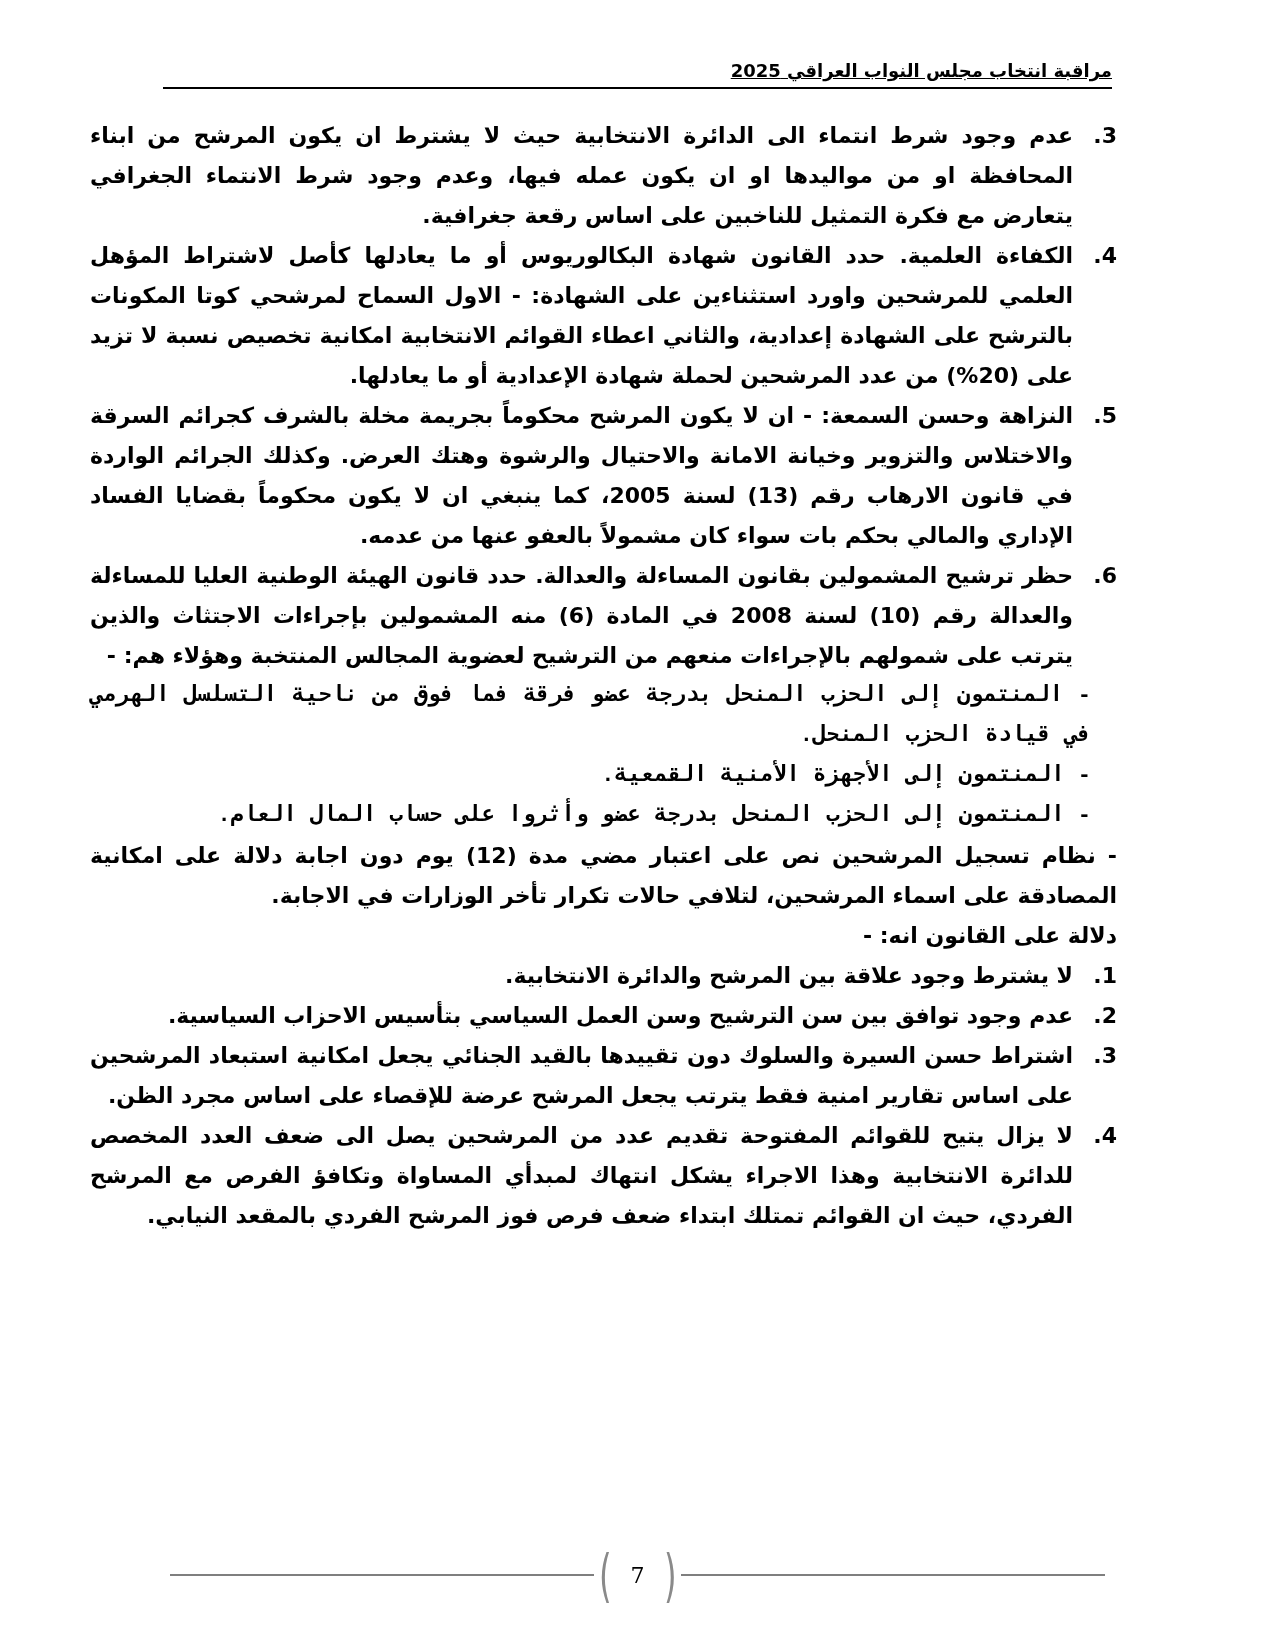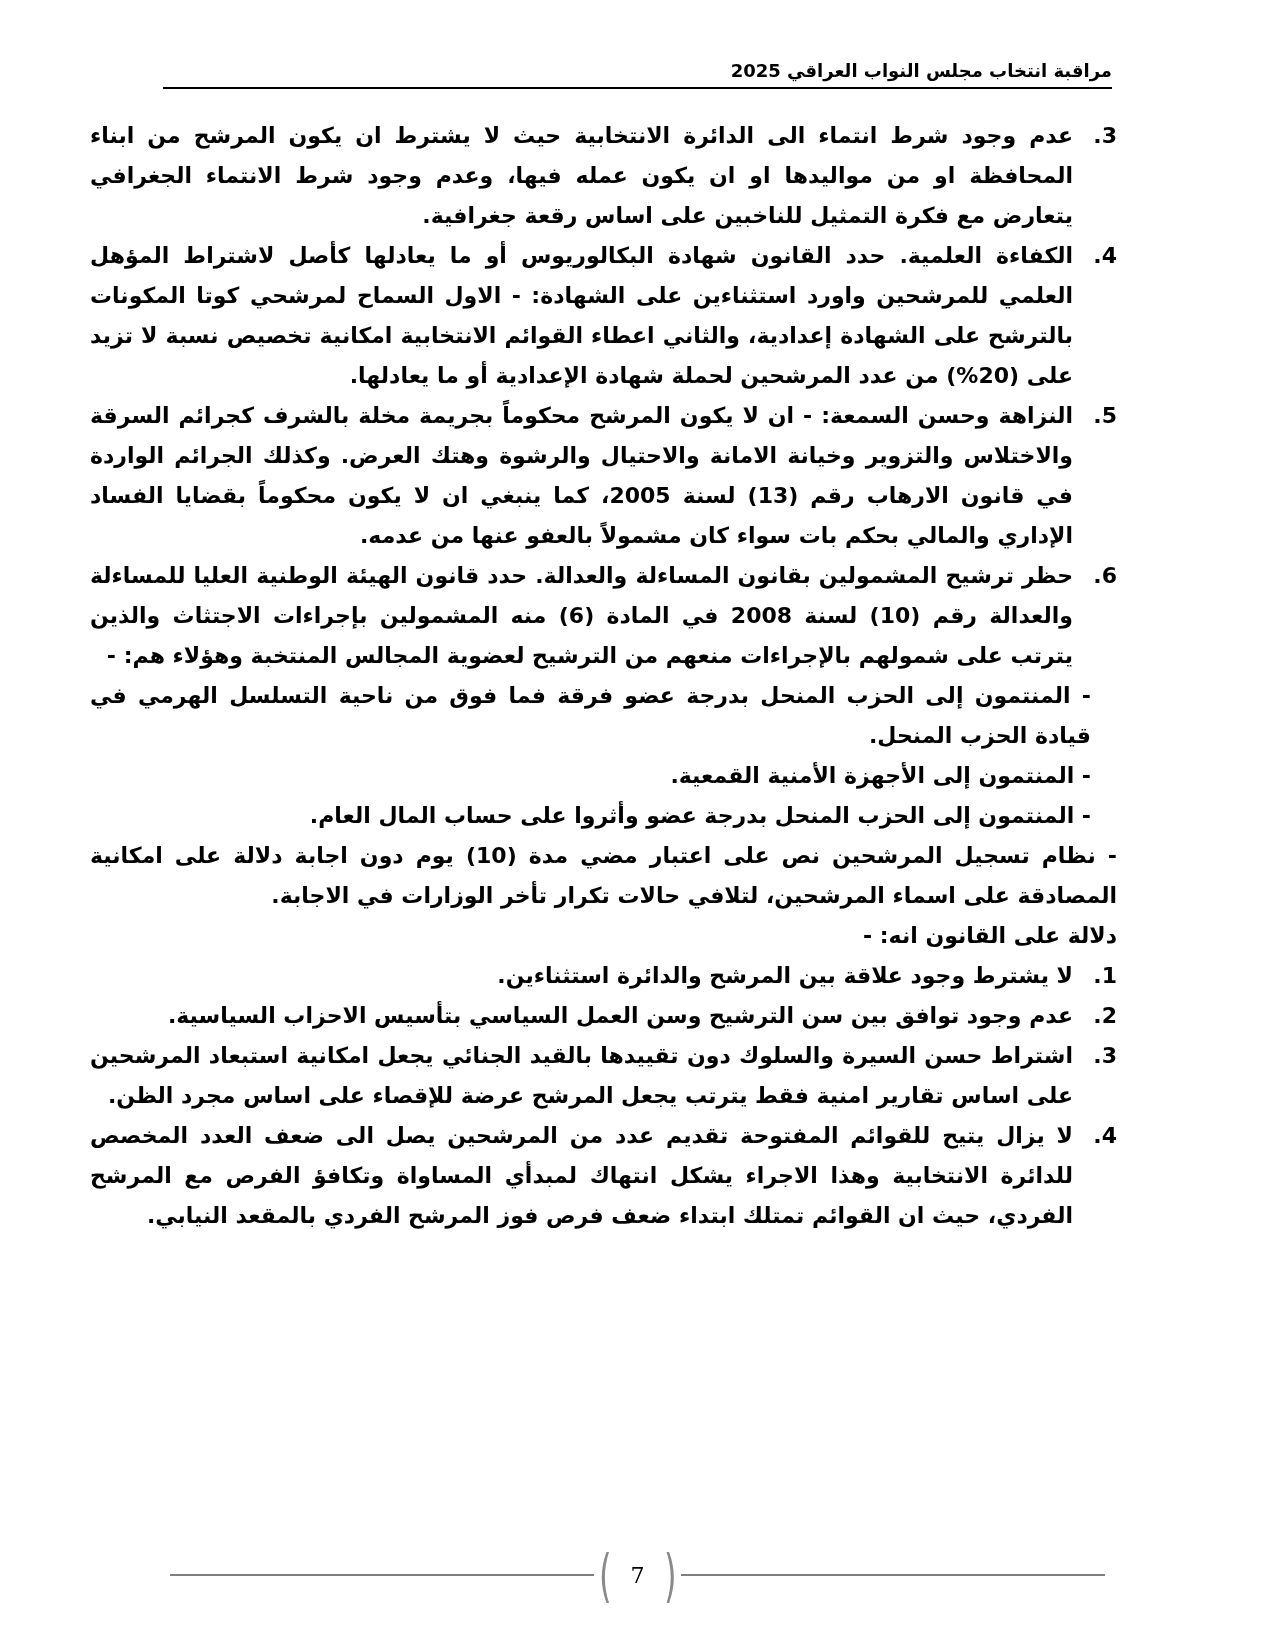--- a/index.html
+++ b/index.html
@@ -22,21 +22,21 @@
     display: flex;
     flex-direction: row;
     justify-content: space-between;
     align-items: flex-end;
     direction: rtl;
     border-bottom: 2px solid #000000;
     padding-bottom: 6px;
     font-size: 18px;
     font-weight: bold;
   }
-  .header span { white-space: nowrap; }
+  .header span { white-space: nowrap; text-decoration: underline; }
 
   
   .body-content {
     position: absolute;
     top: 116px;
     right: 158px;
     left: 90px;
     direction: rtl;
     text-align: justify;
     font-size: 22px;
@@ -48,20 +48,21 @@
     padding-right: 44px;
   }
   .num-marker {
     position: absolute;
     right: 0;
     top: 0;
     white-space: nowrap;
   }
   .dash-item {
     padding-right: 26px;
+    font-family: Liberation Mono, monospace;
   }
   .plain-para {
     padding-right: 0;
   }
 
   
   .footer {
     position: absolute;
     top: 1543px;
     left: 170px;
@@ -121,26 +122,26 @@
 
     <div class="num-item">
       <span class="num-marker">6.</span>
       <span>حظر ترشيح المشمولين بقانون المساءلة والعدالة. حدد قانون الهيئة الوطنية العليا للمساءلة والعدالة رقم (10) لسنة 2008 في المادة (6) منه المشمولين بإجراءات الاجتثاث والذين يترتب على شمولهم بالإجراءات منعهم من الترشيح لعضوية المجالس المنتخبة وهؤلاء هم: -</span>
     </div>
 
     <div class="dash-item">- المنتمون إلى الحزب المنحل بدرجة عضو فرقة فما فوق من ناحية التسلسل الهرمي في قيادة الحزب المنحل.</div>
     <div class="dash-item">- المنتمون إلى الأجهزة الأمنية القمعية.</div>
     <div class="dash-item">- المنتمون إلى الحزب المنحل بدرجة عضو وأثروا على حساب المال العام.</div>
 
-    <div class="plain-para">- نظام تسجيل المرشحين نص على اعتبار مضي مدة (10) يوم دون اجابة دلالة على امكانية المصادقة على اسماء المرشحين، لتلافي حالات تكرار تأخر الوزارات في الاجابة.</div>
+    <div class="plain-para">- نظام تسجيل المرشحين نص على اعتبار مضي مدة (12) يوم دون اجابة دلالة على امكانية المصادقة على اسماء المرشحين، لتلافي حالات تكرار تأخر الوزارات في الاجابة.</div>
     <div class="plain-para">دلالة على القانون انه: -</div>
 
     <div class="num-item">
       <span class="num-marker">1.</span>
-      <span>لا يشترط وجود علاقة بين المرشح والدائرة استثناءين.</span>
+      <span>لا يشترط وجود علاقة بين المرشح والدائرة الانتخابية.</span>
     </div>
 
     <div class="num-item">
       <span class="num-marker">2.</span>
       <span>عدم وجود توافق بين سن الترشيح وسن العمل السياسي بتأسيس الاحزاب السياسية.</span>
     </div>
 
     <div class="num-item">
       <span class="num-marker">3.</span>
       <span>اشتراط حسن السيرة والسلوك دون تقييدها بالقيد الجنائي يجعل امكانية استبعاد المرشحين على اساس تقارير امنية فقط يترتب يجعل المرشح عرضة للإقصاء على اساس مجرد الظن.</span>

